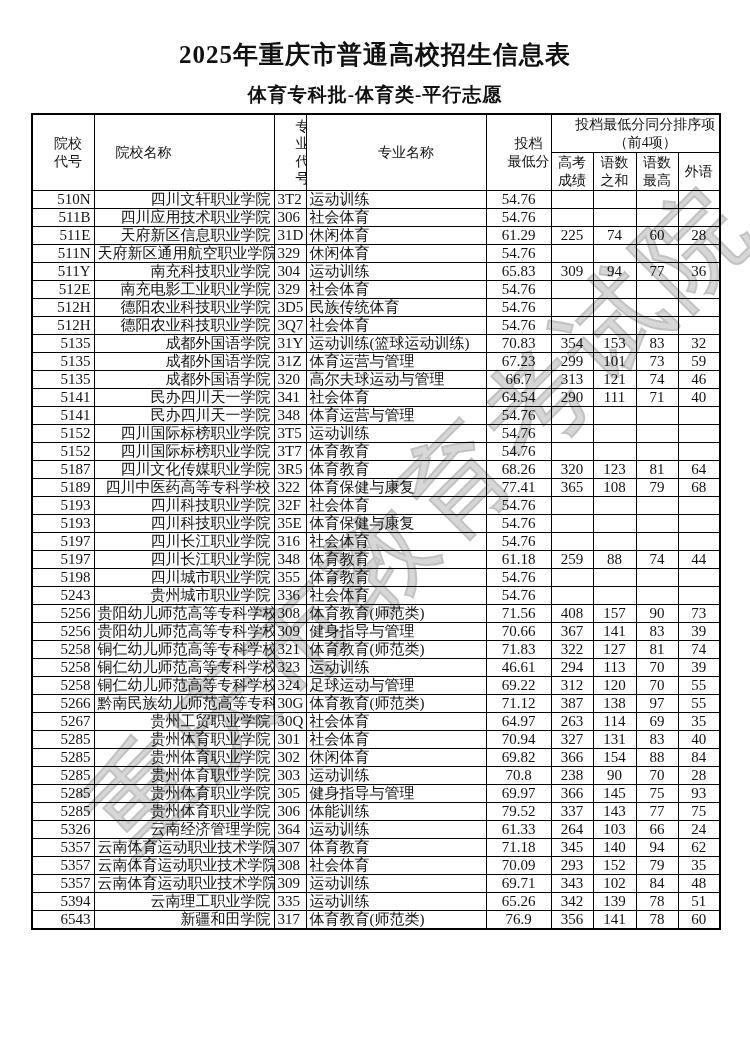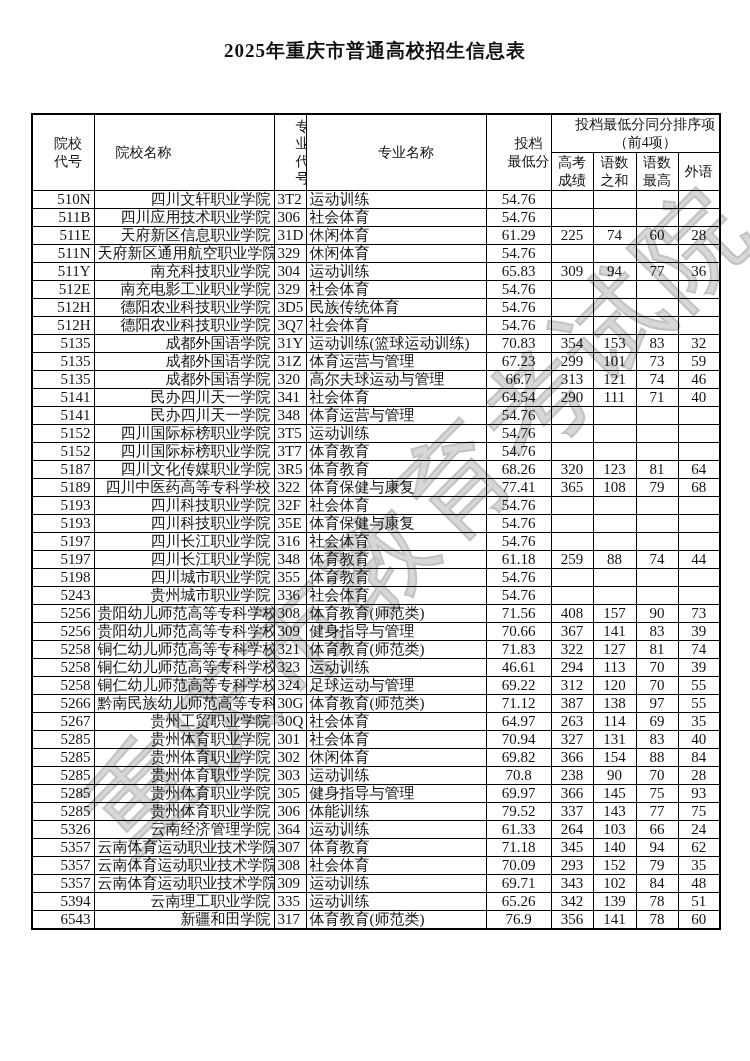--- a/index.html
+++ b/index.html
@@ -29,21 +29,21 @@
     z-index: 0;
     pointer-events: none;
     user-select: none;
   }
 
   .doc-title {
     position: absolute; top: 38px; left: 0;
     width: 100%;
     margin: 0;
     text-align: center;
-    font-size: 19px;
+    font-size: 25px;
     font-weight: bold;
     letter-spacing: 1px;
     z-index: 1;
   }
   .doc-subtitle {
     position: absolute; top: 82px; left: 0;
     width: 100%;
     margin: 0;
     text-align: center;
     font-size: 19px;
@@ -109,20 +109,21 @@
   }
 </style>
 </head>
 <body>
 
 <div class="page">
 
   <div class="watermark">重庆市教育考试院</div>
 
   <h1 class="doc-title">2025年重庆市普通高校招生信息表</h1>
+  <h2 class="doc-subtitle">体育专科批-体育类-平行志愿</h2>
 
   <table class="score-table">
     <colgroup>
       <col style="width:62px">
       <col style="width:180px">
       <col style="width:32px">
       <col style="width:180px">
       <col style="width:65px">
       <col style="width:42px">
       <col style="width:43px">

